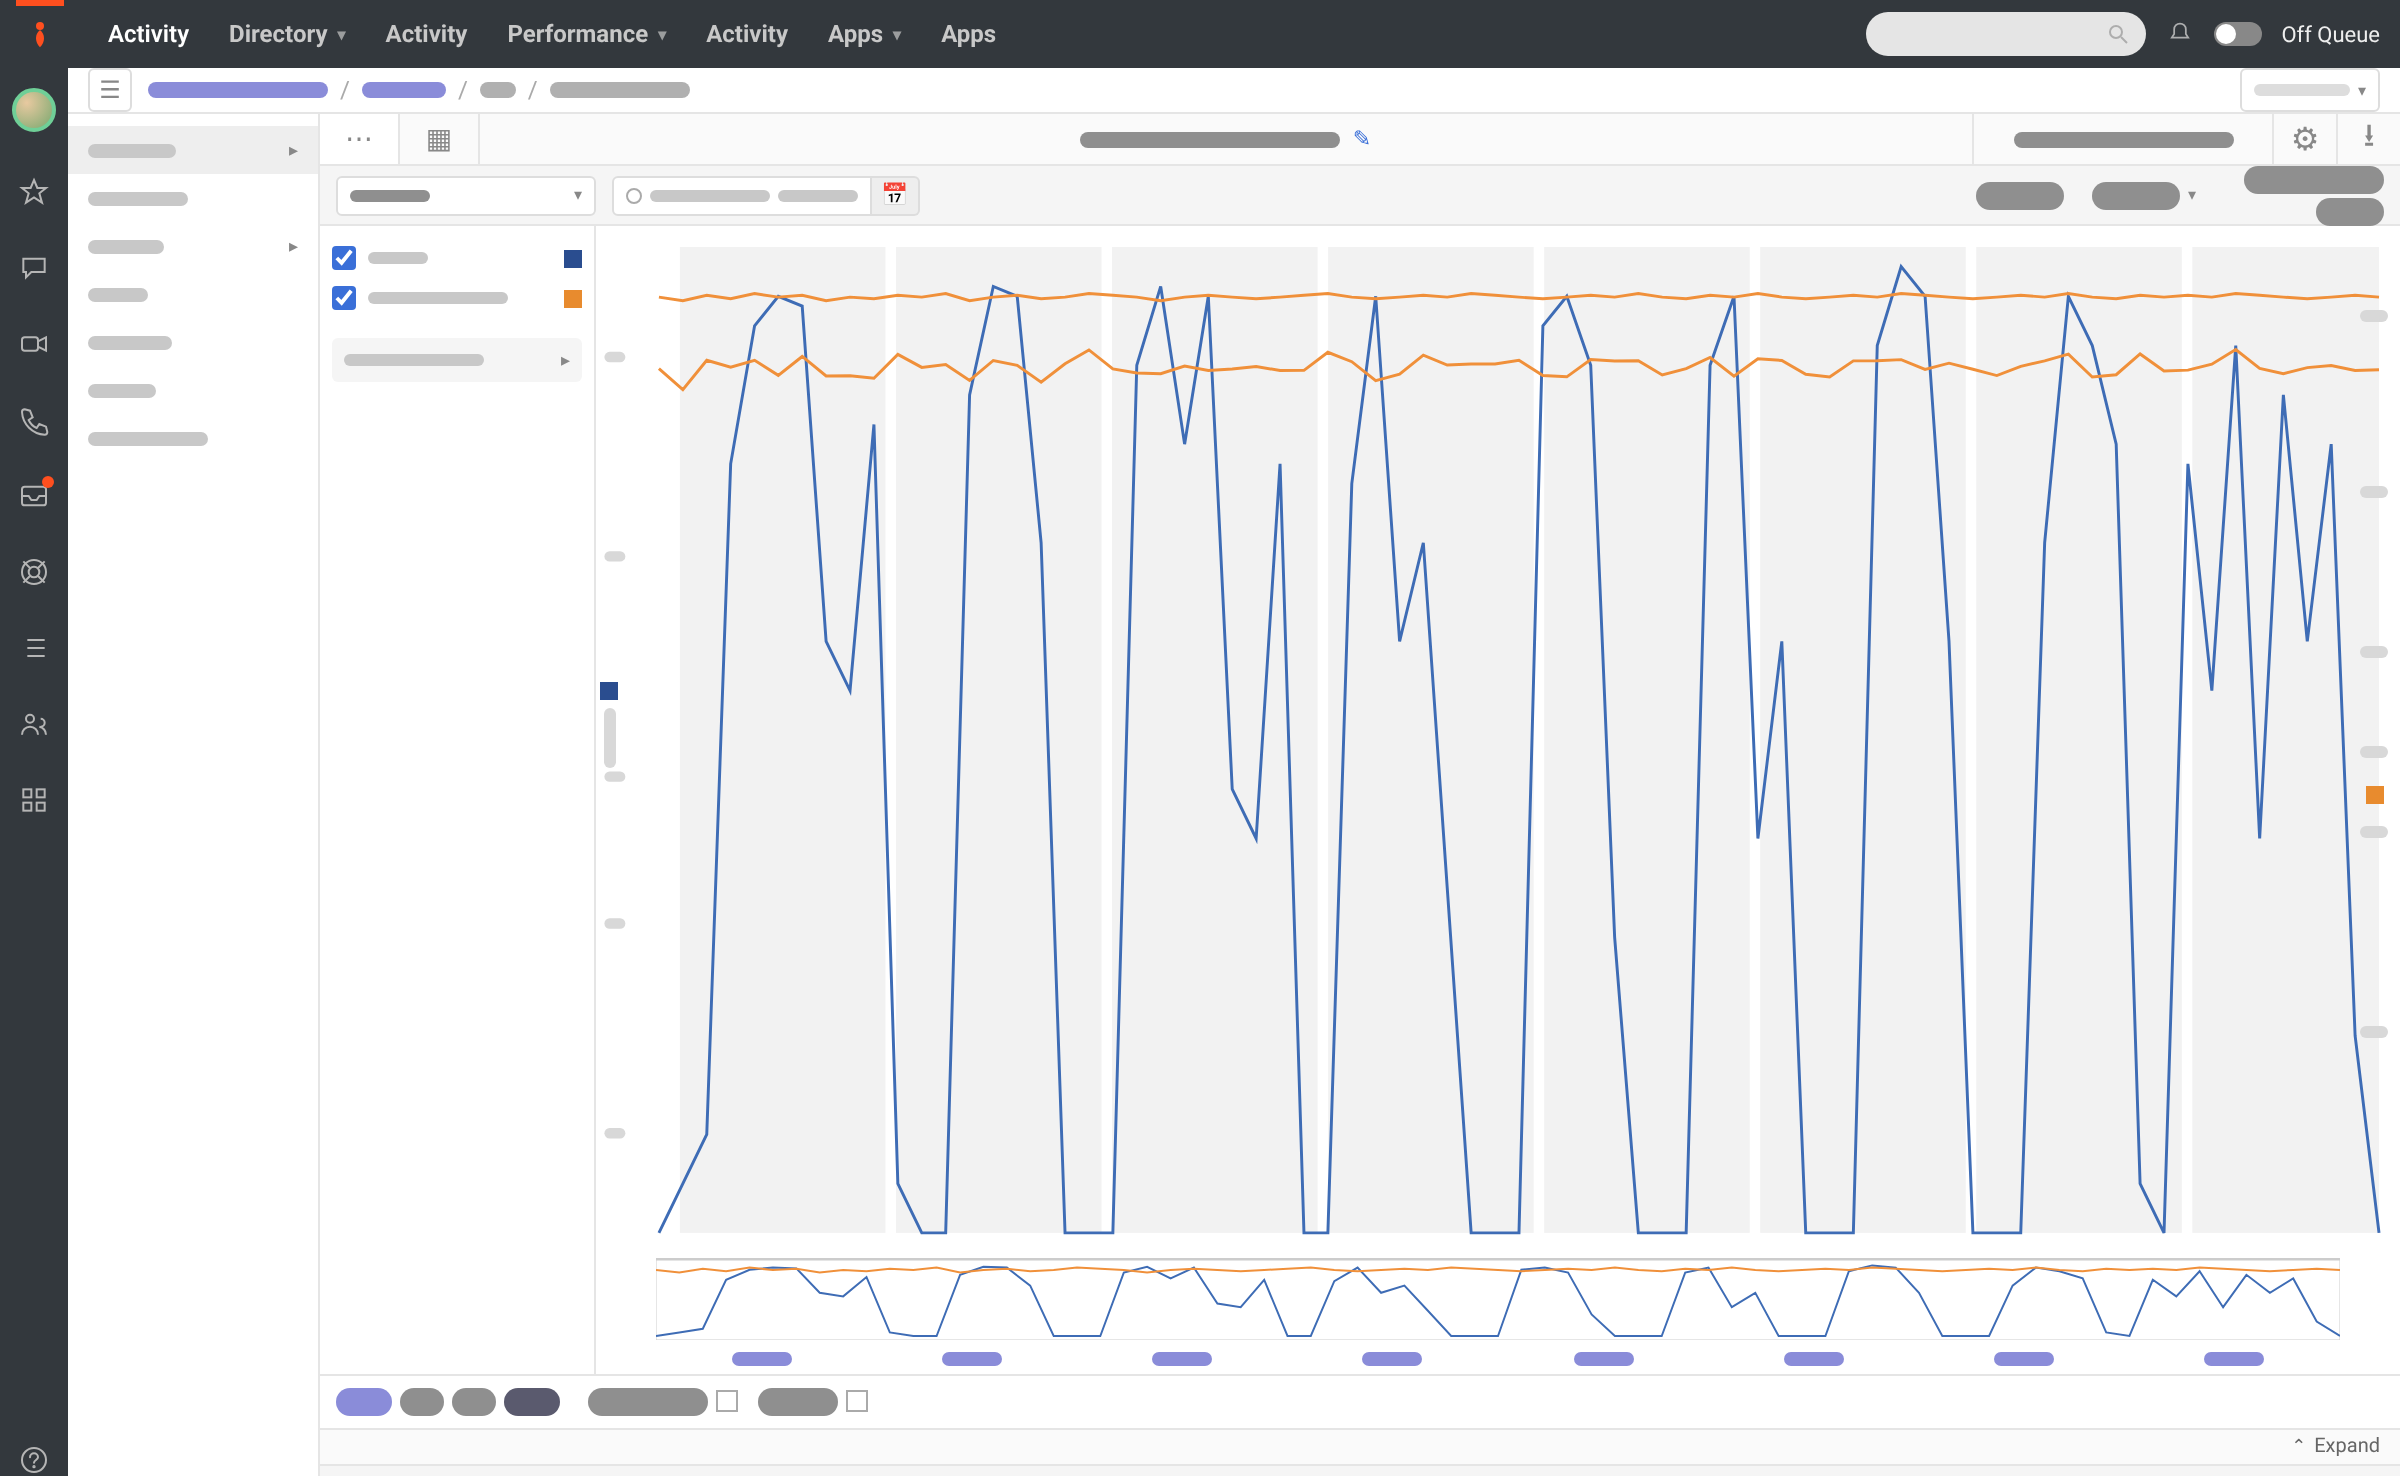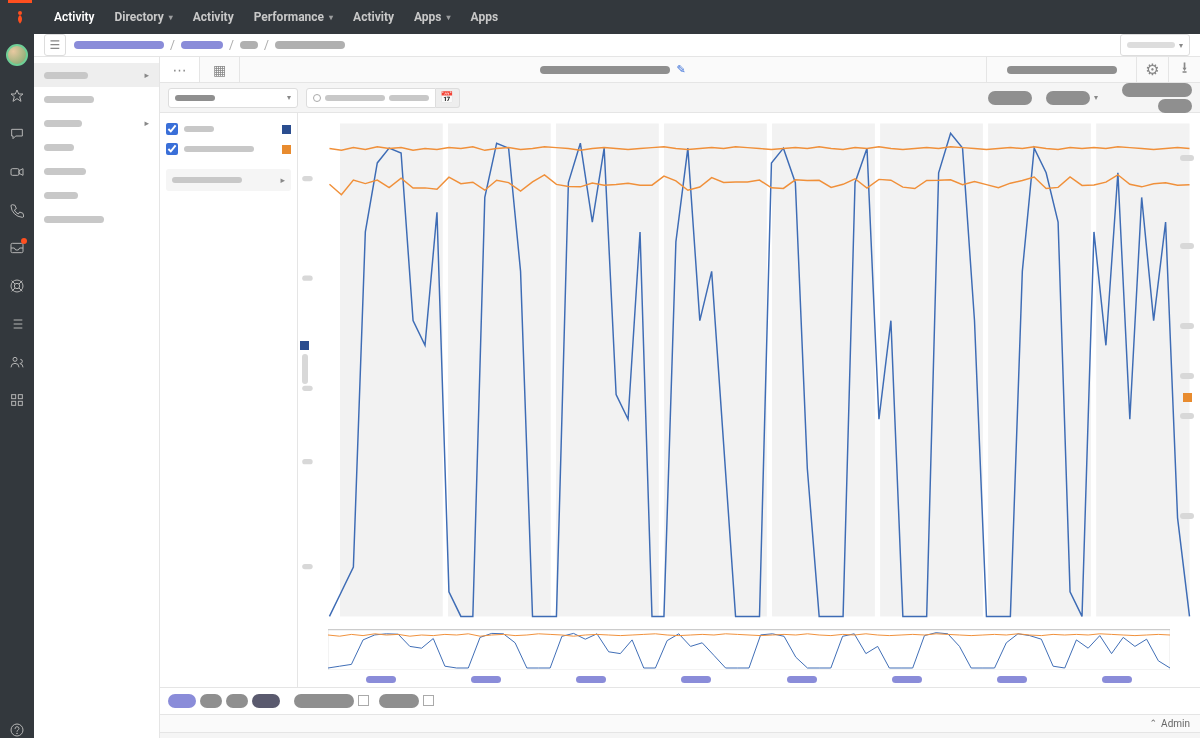--- a/index.html
+++ b/index.html
@@ -116,20 +116,33 @@
   </div>
   <div id="nav-items" style="display:flex;">
       <div class="navitem active">Activity</div>
       <div class="navitem">Directory<span class="caret">▾</span></div>
       <div class="navitem">Activity</div>
       <div class="navitem">Performance<span class="caret">▾</span></div>
       <div class="navitem">Activity</div>
       <div class="navitem">Apps<span class="caret">▾</span></div>
       <div class="navitem">Apps</div>
     </div>
+  <div class="top-right">
+    <div class="search-pill">
+      <svg viewBox="0 0 24 24">
+          <circle cx="10" cy="10" r="6" fill="none" stroke="#777" stroke-width="2"></circle>
+          <line x1="15" y1="15" x2="21" y2="21" stroke="#777" stroke-width="2"></line>
+        </svg>
+    </div>
+    <svg class="bell" viewBox="0 0 24 24">
+        <path d="M12 3a5 5 0 00-5 5v4l-2 3h14l-2-3V8a5 5 0 00-5-5z" fill="none" stroke="#ccc" stroke-width="1.5"></path>
+      </svg>
+    <div class="toggle"></div>
+    <span class="offqueue">Off Queue</span>
+  </div>
 </div>
 
 <div class="shell">
   <div class="rail">
     <div class="avatar"></div>
     <div id="rail-icons" style="display: flex; flex-direction: column; gap: 22px; align-items: center;">
         <div class="rail-icon">
           <svg viewBox="0 0 24 24">
             <polygon points="12,3 14.5,9 21,9 16,13 18,20 12,16 6,20 8,13 3,9 9.5,9"></polygon>
           </svg>
@@ -365,21 +378,21 @@
                 <div class="fcheck"></div>
               </div>
               <div style="display: flex; align-items: center; gap: 4px;">
                 <div class="fchip grey" style="width: 40px;"></div>
                 <div class="fcheck"></div>
               </div>
             </div>
         </div>
         <div class="expand-row">
           <span class="ic">⌃</span>
-            <span>Admin</span>
+            <span>Expand</span>
         </div>
         <div class="footerbar2">
           
         </div>
       </div>
     </div>
   </div>
 </div>
 
 </body></html>

